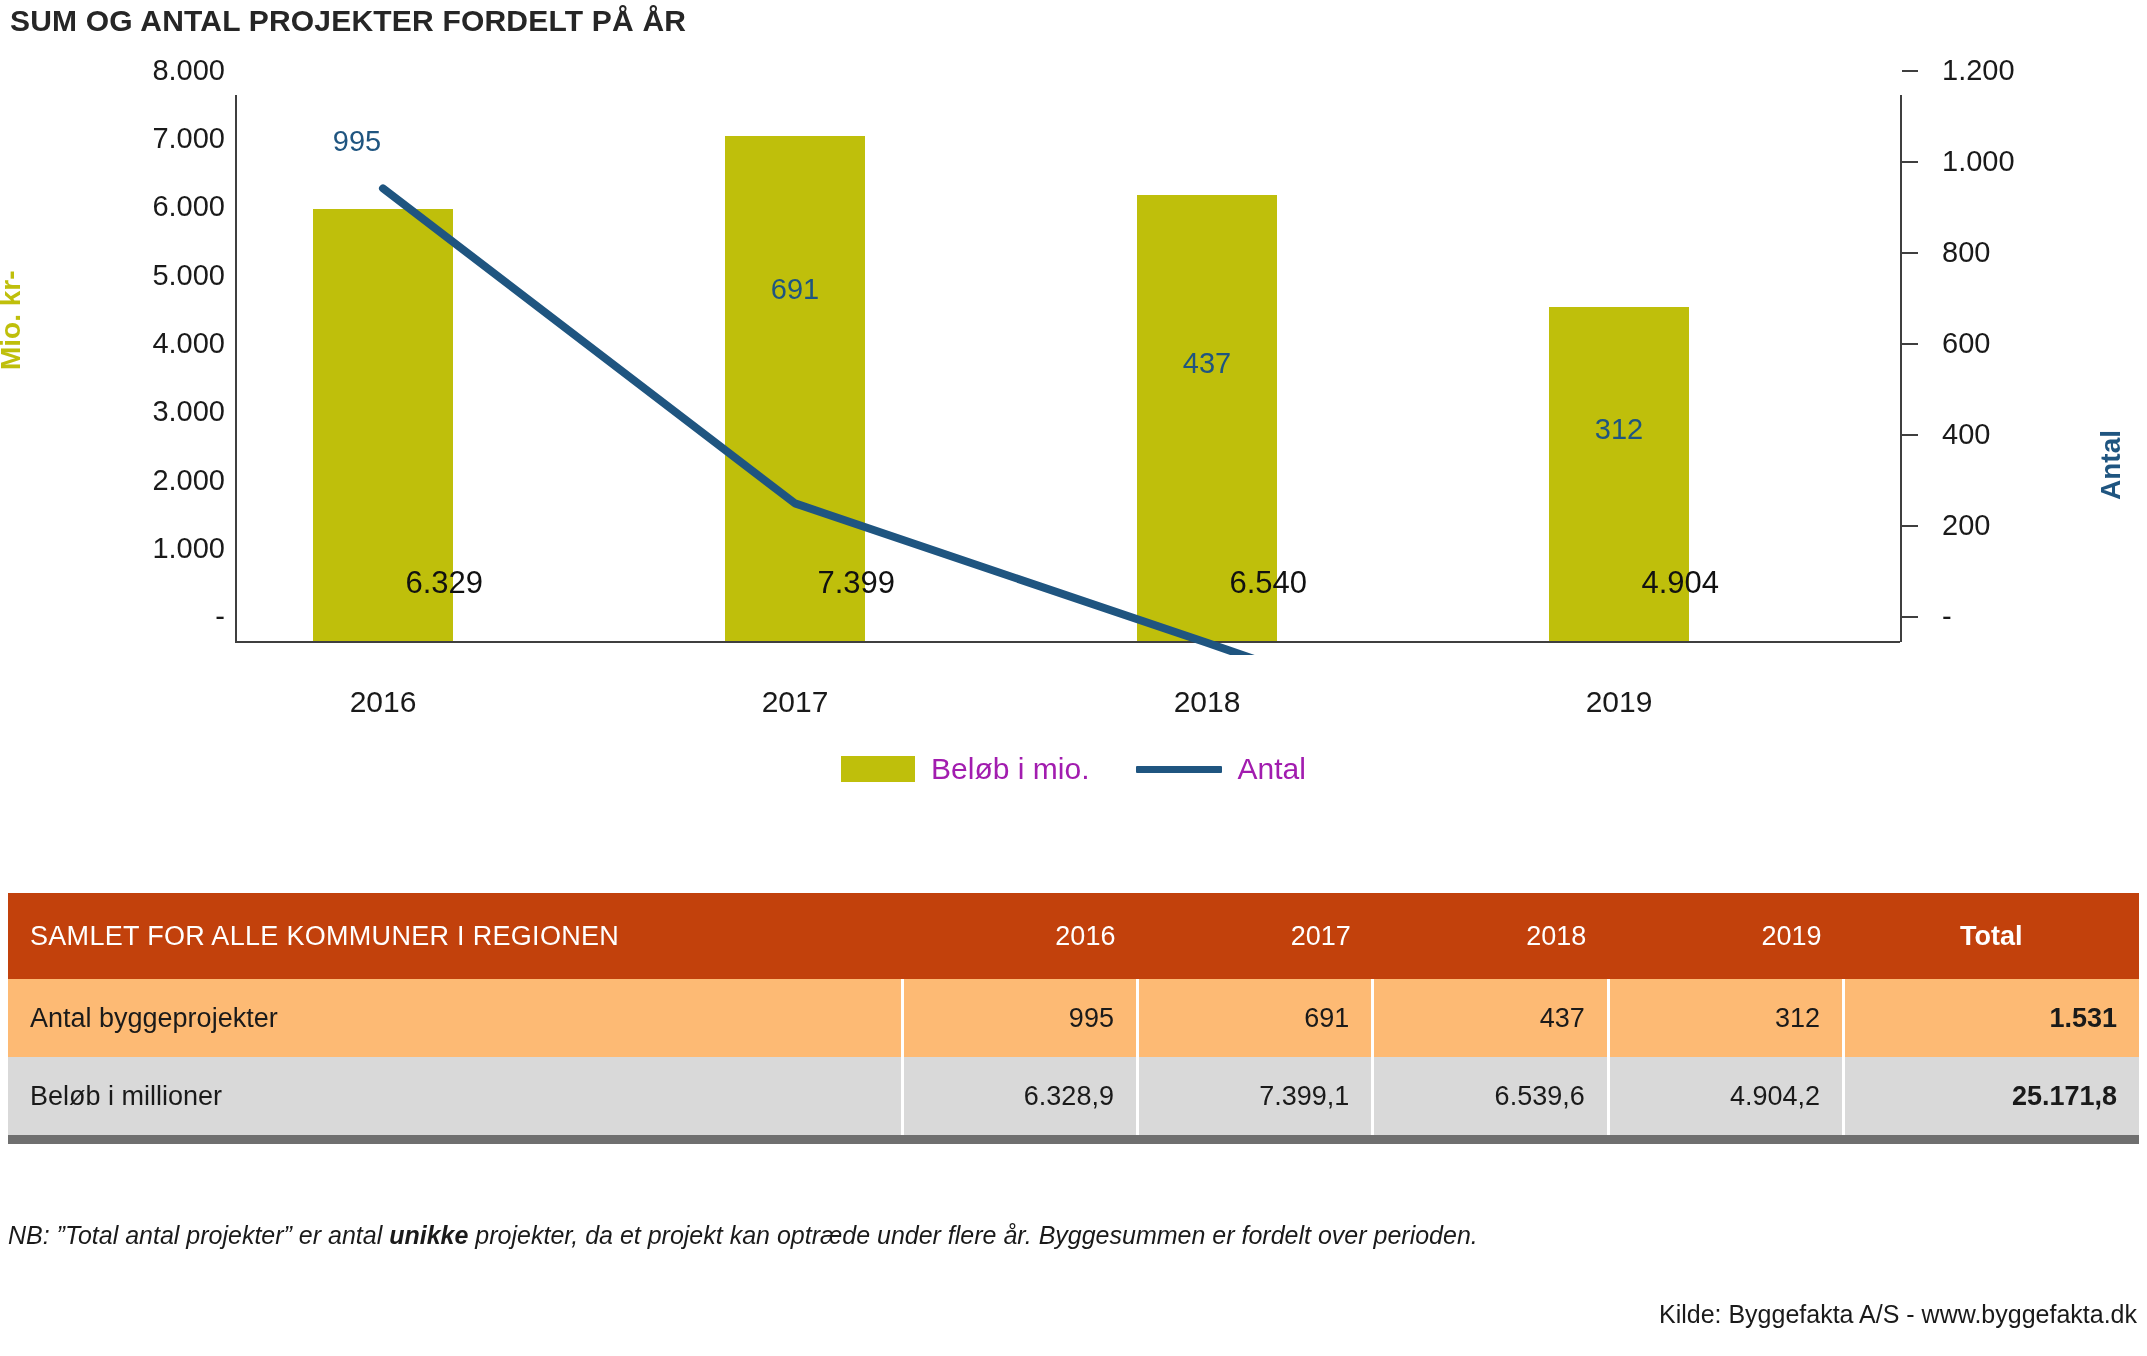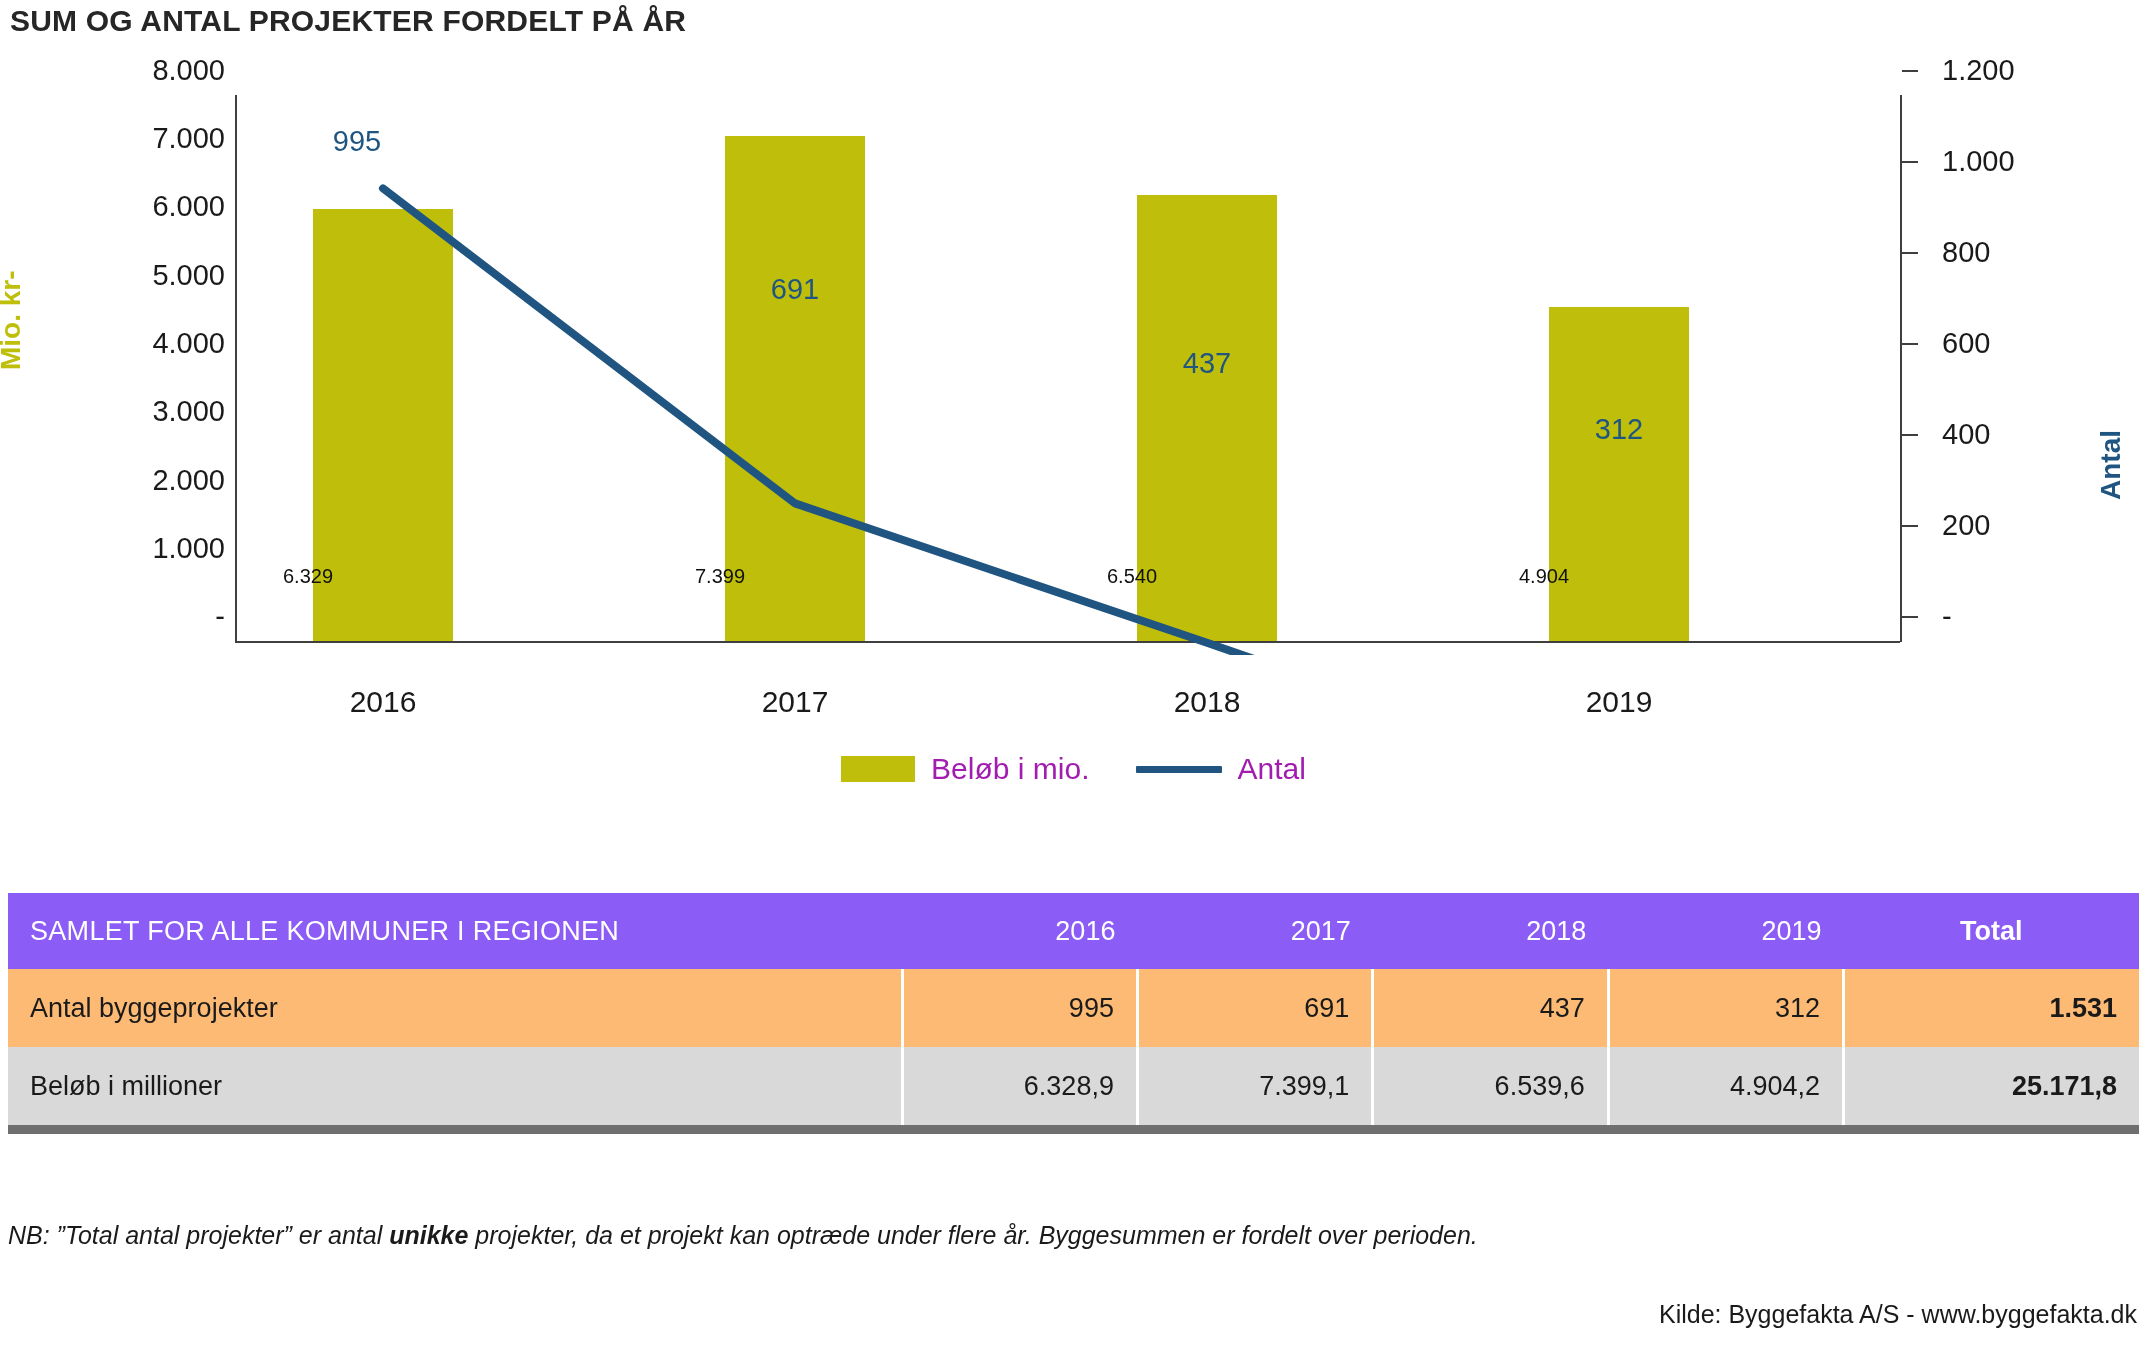--- a/index.html
+++ b/index.html
@@ -52,21 +52,21 @@
   #y-right-label {
     position:absolute; left:2095px; top:430px;
     font-size:28px; font-weight:bold; color:#1F5580;
     transform:rotate(-90deg); transform-origin:left top;
     white-space:nowrap;
   }
 
   
   .bar { position:absolute; background:#BFBF0B; }
   .bar-value {
-    position:absolute; text-align:left; font-size:20px; color:#111111;
+    position:absolute; text-align:right; font-size:31px; color:#111111;
     white-space:nowrap;
   }
   .line-value {
     position:absolute; text-align:center; font-size:29px; color:#1F5580;
     white-space:nowrap;
   }
 
   
   .x-label {
     position:absolute; text-align:center; font-size:30px; color:#1a1a1a;
@@ -80,22 +80,22 @@
   }
   .legend-item { display:flex; align-items:center; gap:16px; }
   .legend-swatch { width:74px; height:26px; background:#BFBF0B; }
   .legend-line { width:86px; height:7px; background:#1F5580; border-radius:1px; }
   .legend-text { font-size:30px; color:#a21caf; white-space:nowrap; }
 
   
   #table-block { position:absolute; left:8px; top:893px; width:2131px; }
   table { border-collapse:collapse; width:2131px; table-layout:fixed; }
   thead th {
-    background:#8b5cf6; color:#ffffff; font-size:27px; font-weight:normal;
-    height:76px; padding:8px 22px;
+    background:#c2410c; color:#ffffff; font-size:27px; font-weight:normal;
+    height:86px; padding:8px 22px;
   }
   thead th.label-col { text-align:left; letter-spacing:0.3px; }
   thead th.num-col  { text-align:right; }
   thead th.total-col{ text-align:center; font-weight:bold; }
 
   tbody td {
     font-size:27px; height:78px; padding:0 22px; vertical-align:middle;
     border-right:3px solid #ffffff;
   }
   tbody tr.row-light td { background:#fdba74; }

